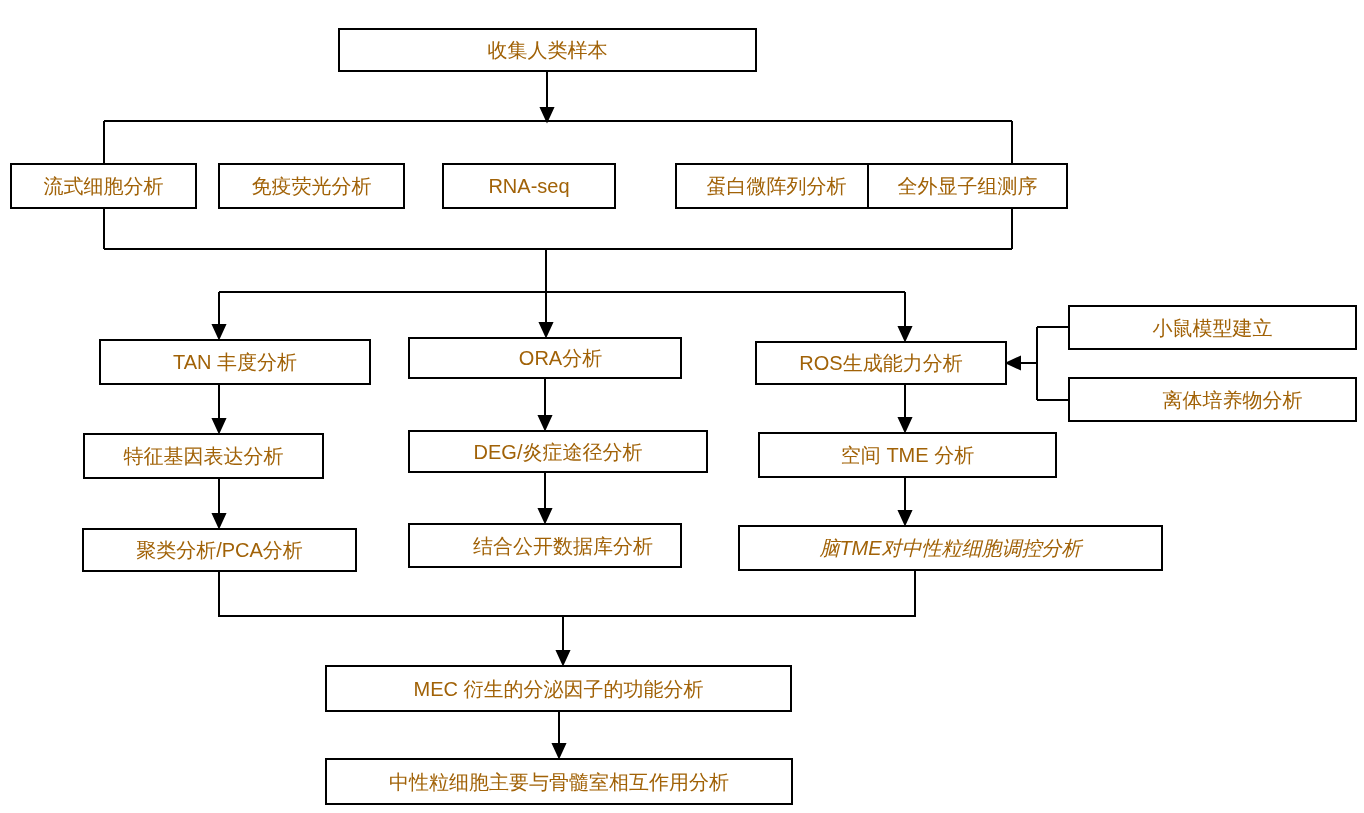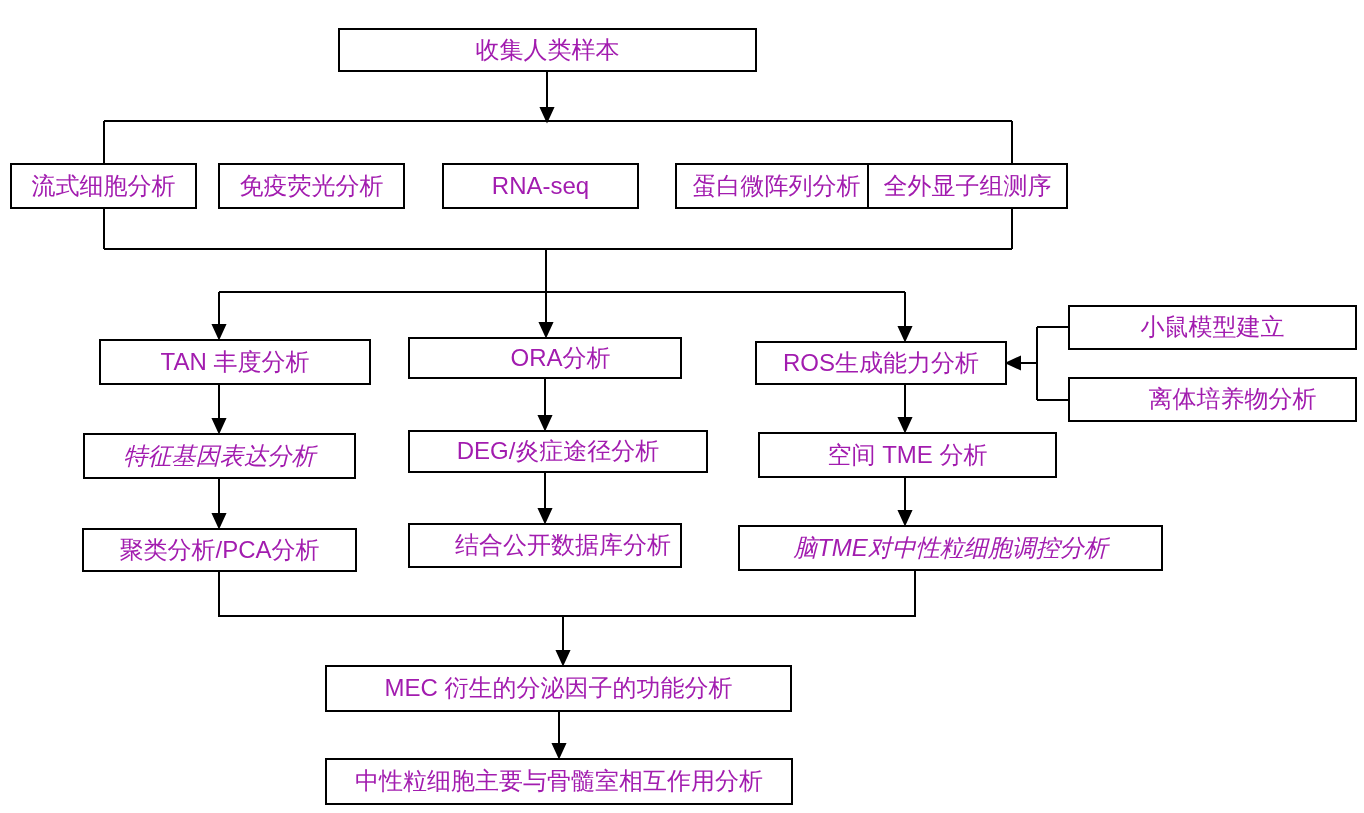--- a/index.html
+++ b/index.html
@@ -16,42 +16,42 @@
     left: 0; top: 0;
     width: 1364px; height: 813px;
     z-index: 0;
   }
   .node {
     position: absolute;
     z-index: 1;
     box-sizing: border-box;
     background: #ffffff;
     border: 2px solid #000000;
-    color: #a21caf;
+    color: #a16207;
     display: flex;
     align-items: center;
     justify-content: center;
     text-align: right;
-    font-size: 24px;
+    font-size: 20px;
     line-height: 1.1;
     white-space: nowrap;
   }
   
   #n-collect  { left:338px;  top:28px;  width:419px; height:44px; }
   #n-flow     { left:10px;   top:163px; width:187px; height:46px; }
   #n-immuno   { left:218px;  top:163px; width:187px; height:46px; }
-  #n-rnaseq   { left:442px;  top:163px; width:197px; height:46px; }
+  #n-rnaseq   { left:442px;  top:163px; width:174px; height:46px; }
   #n-protein  { left:675px;  top:163px; width:203px; height:46px; }
   #n-wes      { left:867px;  top:163px; width:201px; height:46px; }
   #n-tan      { left:83px;   top:339px; width:272px; height:46px;margin-left:16px; }
   #n-ora      { left:408px;  top:337px; width:274px; height:42px;padding-left:31px; }
   #n-ros      { left:755px;  top:341px; width:252px; height:44px; }
   #n-mouse    { left:1068px; top:305px; width:289px; height:45px; }
   #n-invitro  { left:1068px; top:377px; width:289px; height:45px;padding-left:40px; }
-  #n-feat     { left:83px;   top:433px; width:273px; height:46px;font-style:italic; }
+  #n-feat     { left:83px;   top:433px; width:241px; height:46px; }
   #n-deg      { left:408px;  top:430px; width:300px; height:43px; }
   #n-tme      { left:758px;  top:432px; width:299px; height:46px; }
   #n-pca      { left:82px;   top:528px; width:275px; height:44px; }
   #n-db       { left:408px;  top:523px; width:274px; height:45px;padding-left:36px; }
   #n-brain    { left:738px;  top:525px; width:425px; height:46px;font-style:italic; }
   #n-mec      { left:325px;  top:665px; width:467px; height:47px; }
   #n-final    { left:325px;  top:758px; width:468px; height:47px; }
 </style>
 </head>
 <body>

